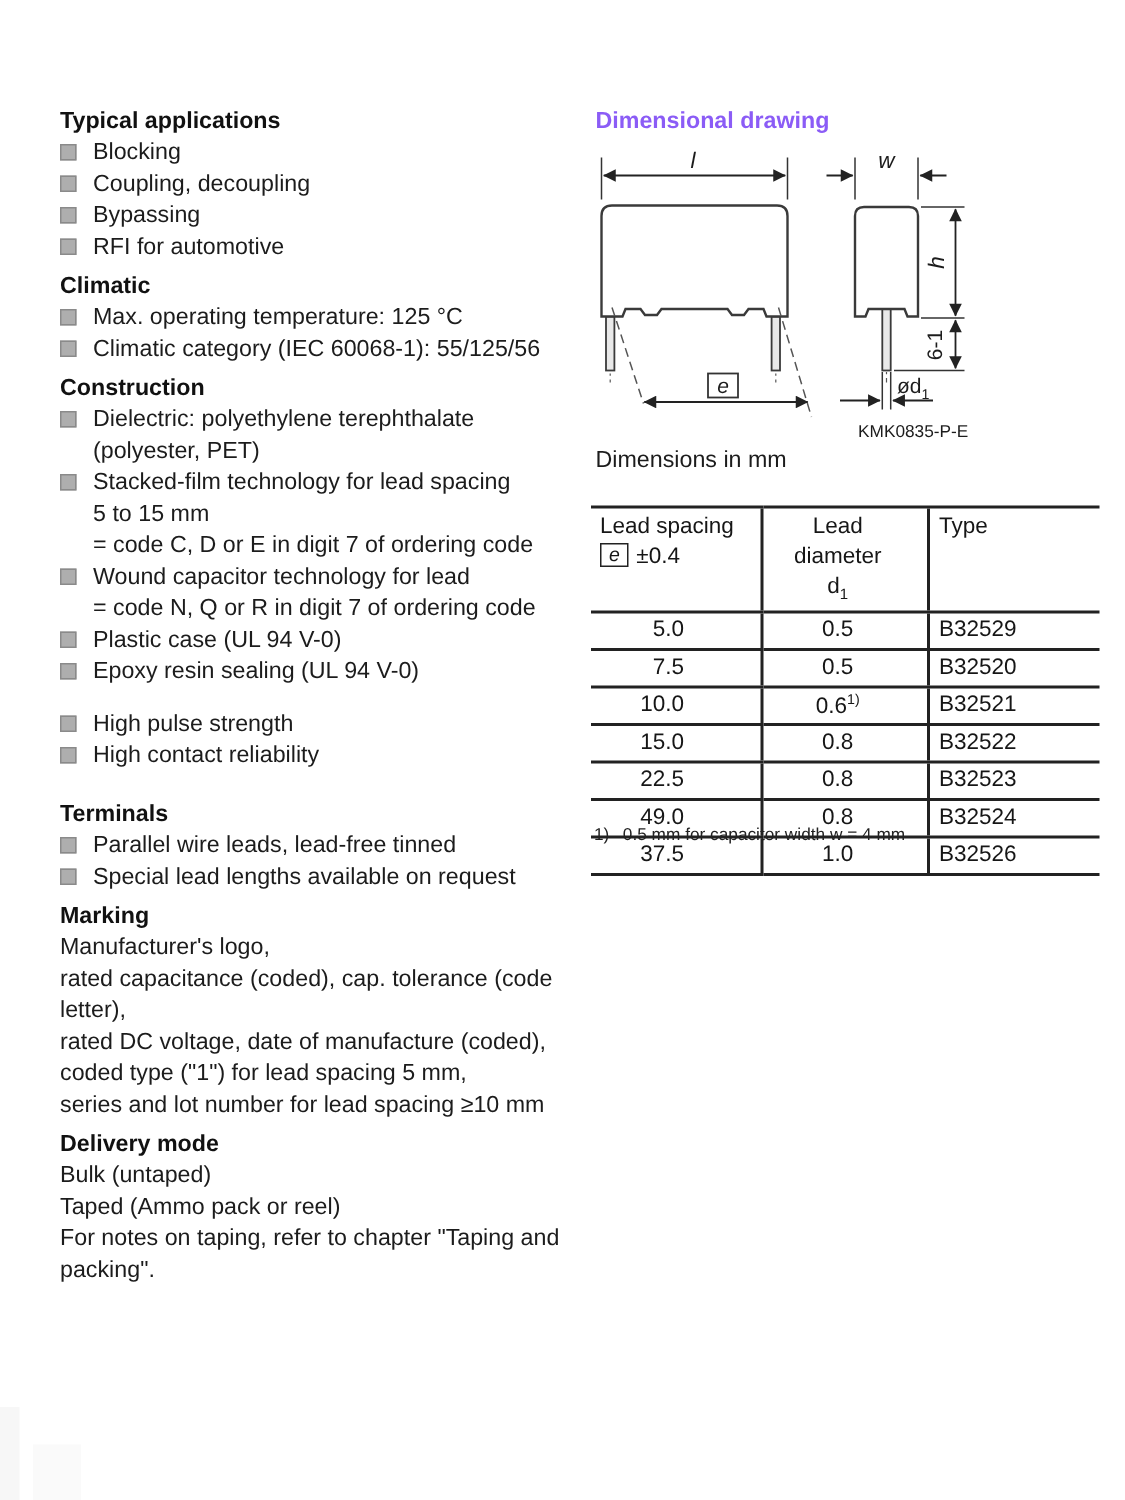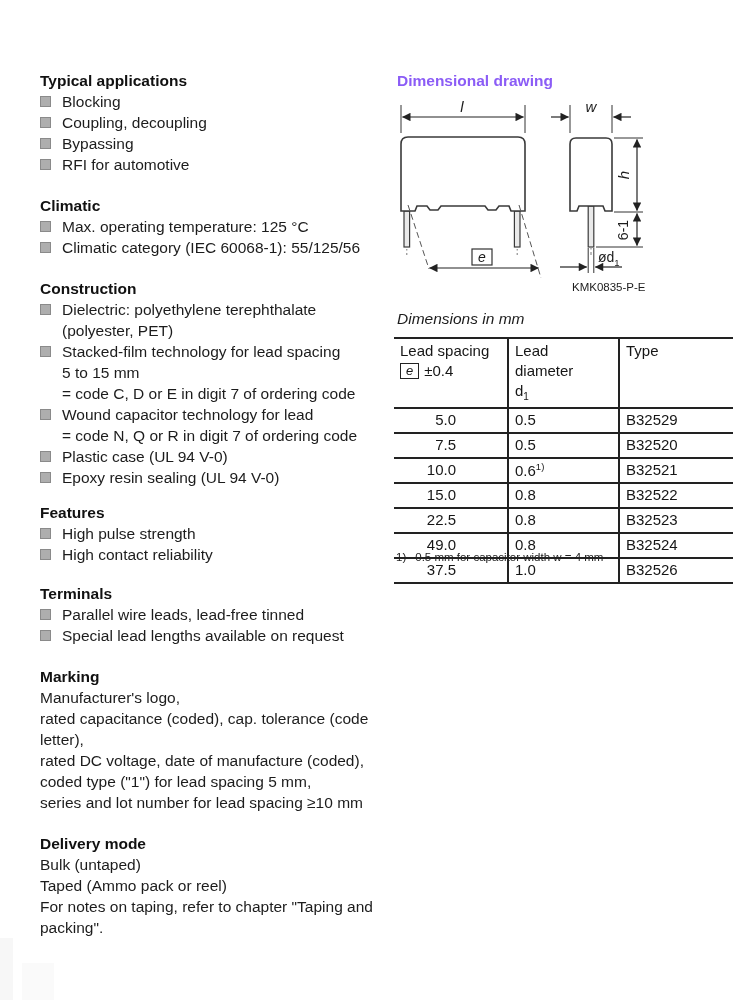--- a/index.html
+++ b/index.html
@@ -2,40 +2,40 @@
 <html><head>
 <meta charset="utf-8">
 <style>
   html,body{margin:0;padding:0;background:#ffffff;}
   #page{
     position:relative;width:750px;height:1000px;background:#ffffff;overflow:hidden;
     font-family:"Liberation Sans","DejaVu Sans",sans-serif;color:#1c1c1c;
   }
   
   #leftcol{position:absolute;left:40px;top:70px;width:360px;}
-  .sec{margin-top:20px;}
+  .sec{margin-top:5px;}
   .sec:first-child{margin-top:0;}
   .sec.m14{margin-top:14px;}
   .sec.m18{margin-top:18px;}
   .sec h3{margin:0;font-size:15.5px;line-height:21px;font-weight:bold;color:#111;}
   .line{font-size:15.5px;line-height:21px;}
   .bullet{display:flex;align-items:flex-start;font-size:15.5px;line-height:21px;}
   .sq{flex:0 0 auto;width:9px;height:9px;background:#aeaeae;border:1px solid #8a8a8a;margin:5px 11px 0 0;}
   .cont{padding-left:22px;}
   
   #dim-title{position:absolute;left:397px;top:70px;font-size:15.5px;line-height:21px;font-weight:bold;color:#8b5cf6;}
   #drawing{position:absolute;left:395px;top:95px;width:350px;height:200px;}
-  #dim-caption{position:absolute;left:397px;top:308px;font-size:15.5px;line-height:21px;font-style:italic;}
+  #dim-caption{position:absolute;left:397px;top:296px;font-size:15.5px;line-height:21px;}
   
   #spec-table{position:absolute;left:394px;top:337px;border-collapse:collapse;table-layout:fixed;}
   #spec-table th,#spec-table td{font-weight:normal;text-align:left;vertical-align:top;
     font-size:15px;padding:2px 16px 0 6px;color:#161616;}
   #spec-table th{height:39px;border-top:2px solid #222;border-bottom:2px solid #222;}
   #spec-table td{height:21px;border-bottom:2px solid #222;}
-  #spec-table .c2{border-left:2px solid #222;}
+  #spec-table .c2{border-left:2px solid #222;text-align:center;}
   #spec-table .c3{border-left:2px solid #222;}
   .hdr-line{display:block;line-height:20px;}
   .ebox{display:inline-block;border:1.4px solid #222;font-style:italic;font-size:13px;
     line-height:13px;padding:0 5px 1px 5px;margin-right:5px;vertical-align:1px;}
   .num{display:inline-block;min-width:30px;text-align:right;margin-left:26px;}
   td sub,.hdr-line sub{font-size:10px;}
   td sup{font-size:9.5px;}
   #footnote{position:absolute;left:396px;top:551px;font-size:11.5px;color:#222;}
   #footnote .fn-text{margin-left:9px;}
   
@@ -104,21 +104,20 @@
           <span class="sq"></span>
           <span>Plastic case (UL 94 V-0)</span>
         </div>
       <div class="bullet">
           <span class="sq"></span>
           <span>Epoxy resin sealing (UL 94 V-0)</span>
         </div>
     </div>
 
     <div class="sec m14">
-      <h3>Features</h3>
       <div class="bullet">
           <span class="sq"></span>
           <span>High pulse strength</span>
         </div>
       <div class="bullet">
           <span class="sq"></span>
           <span>High contact reliability</span>
         </div>
     </div>
 

